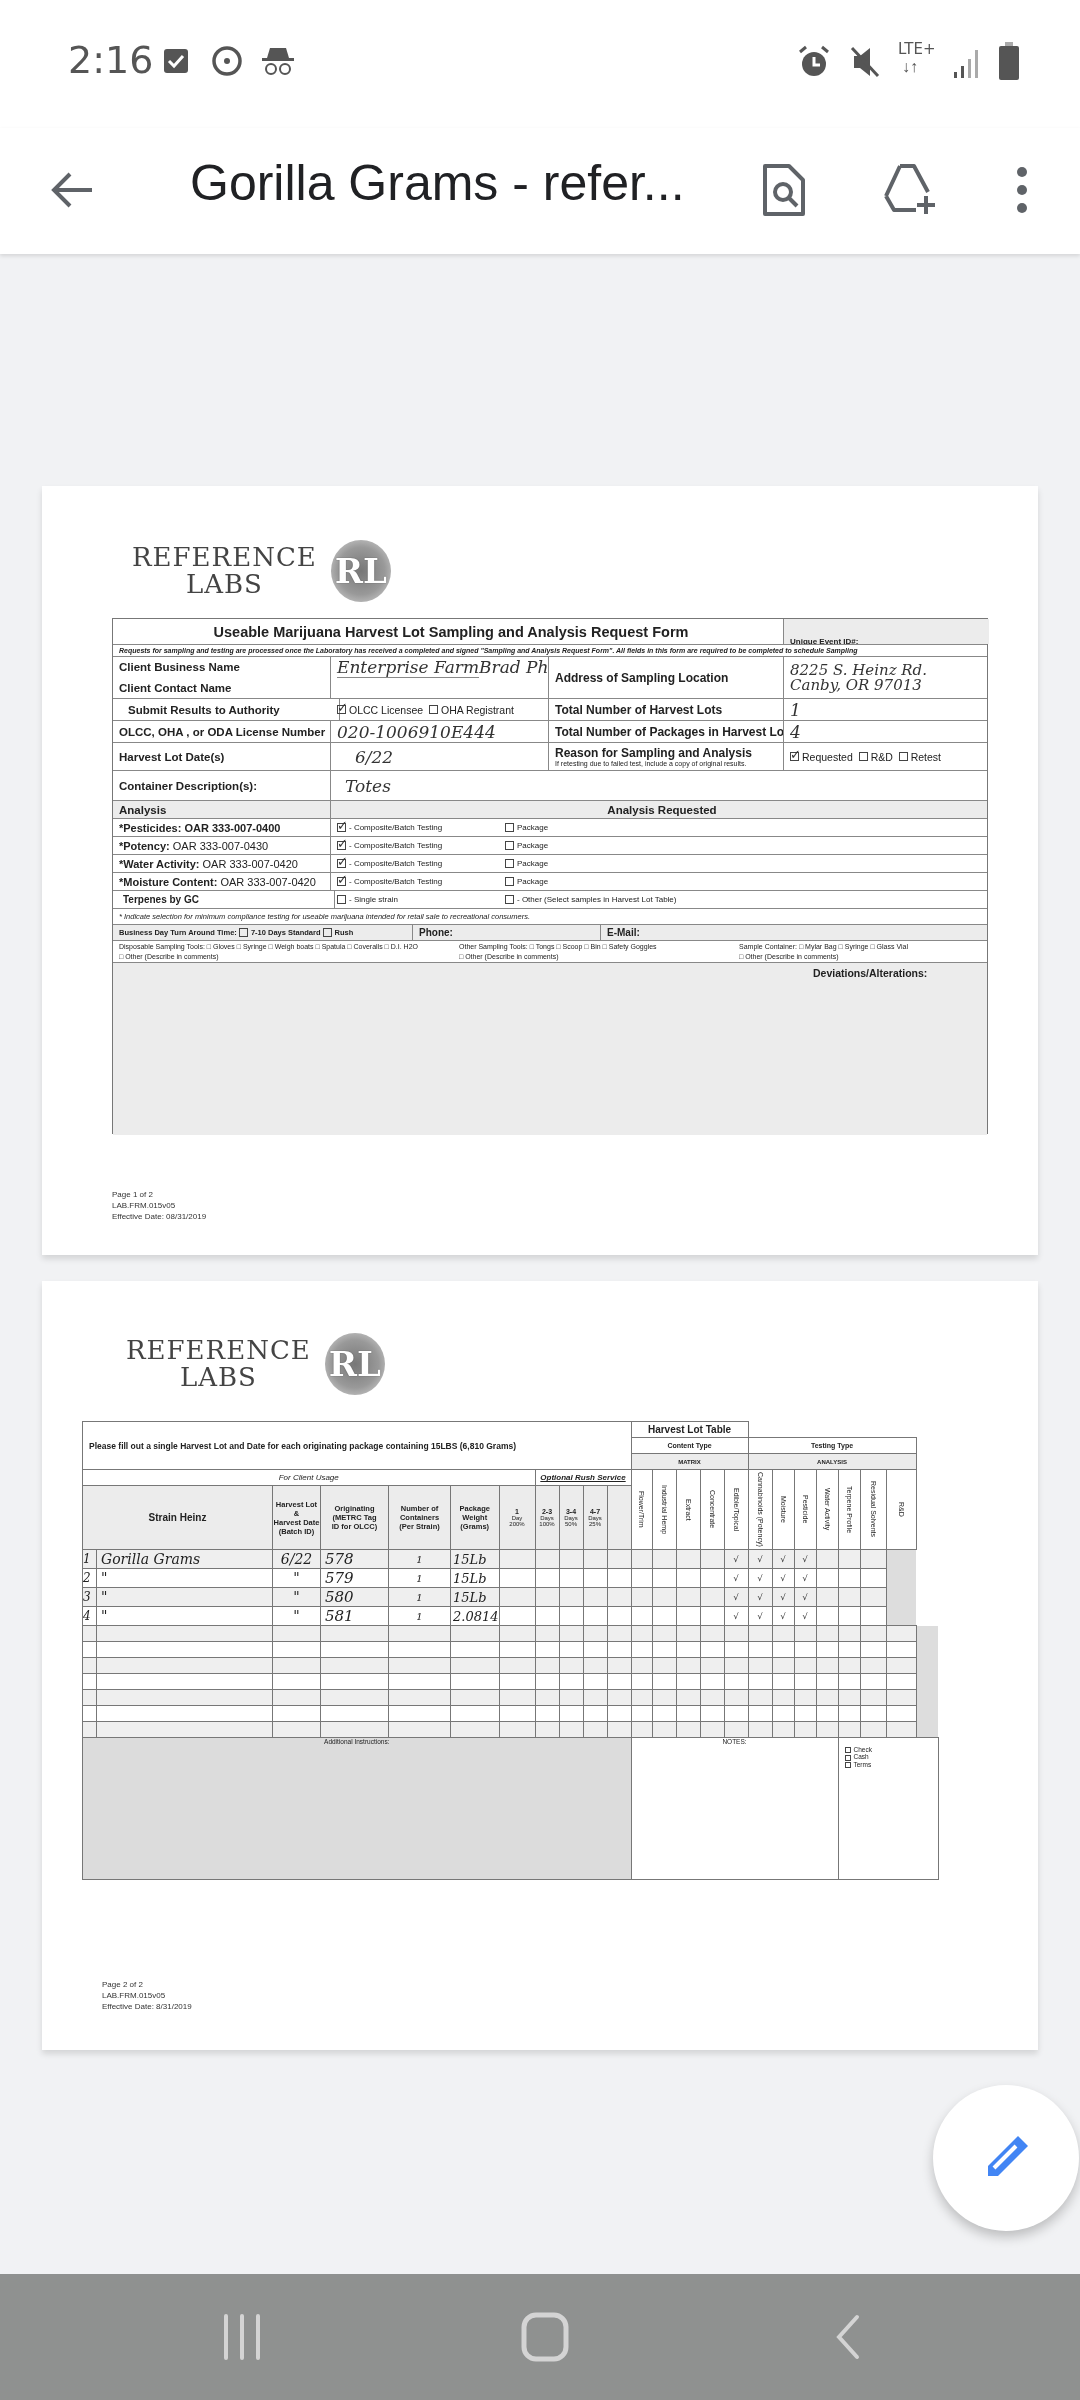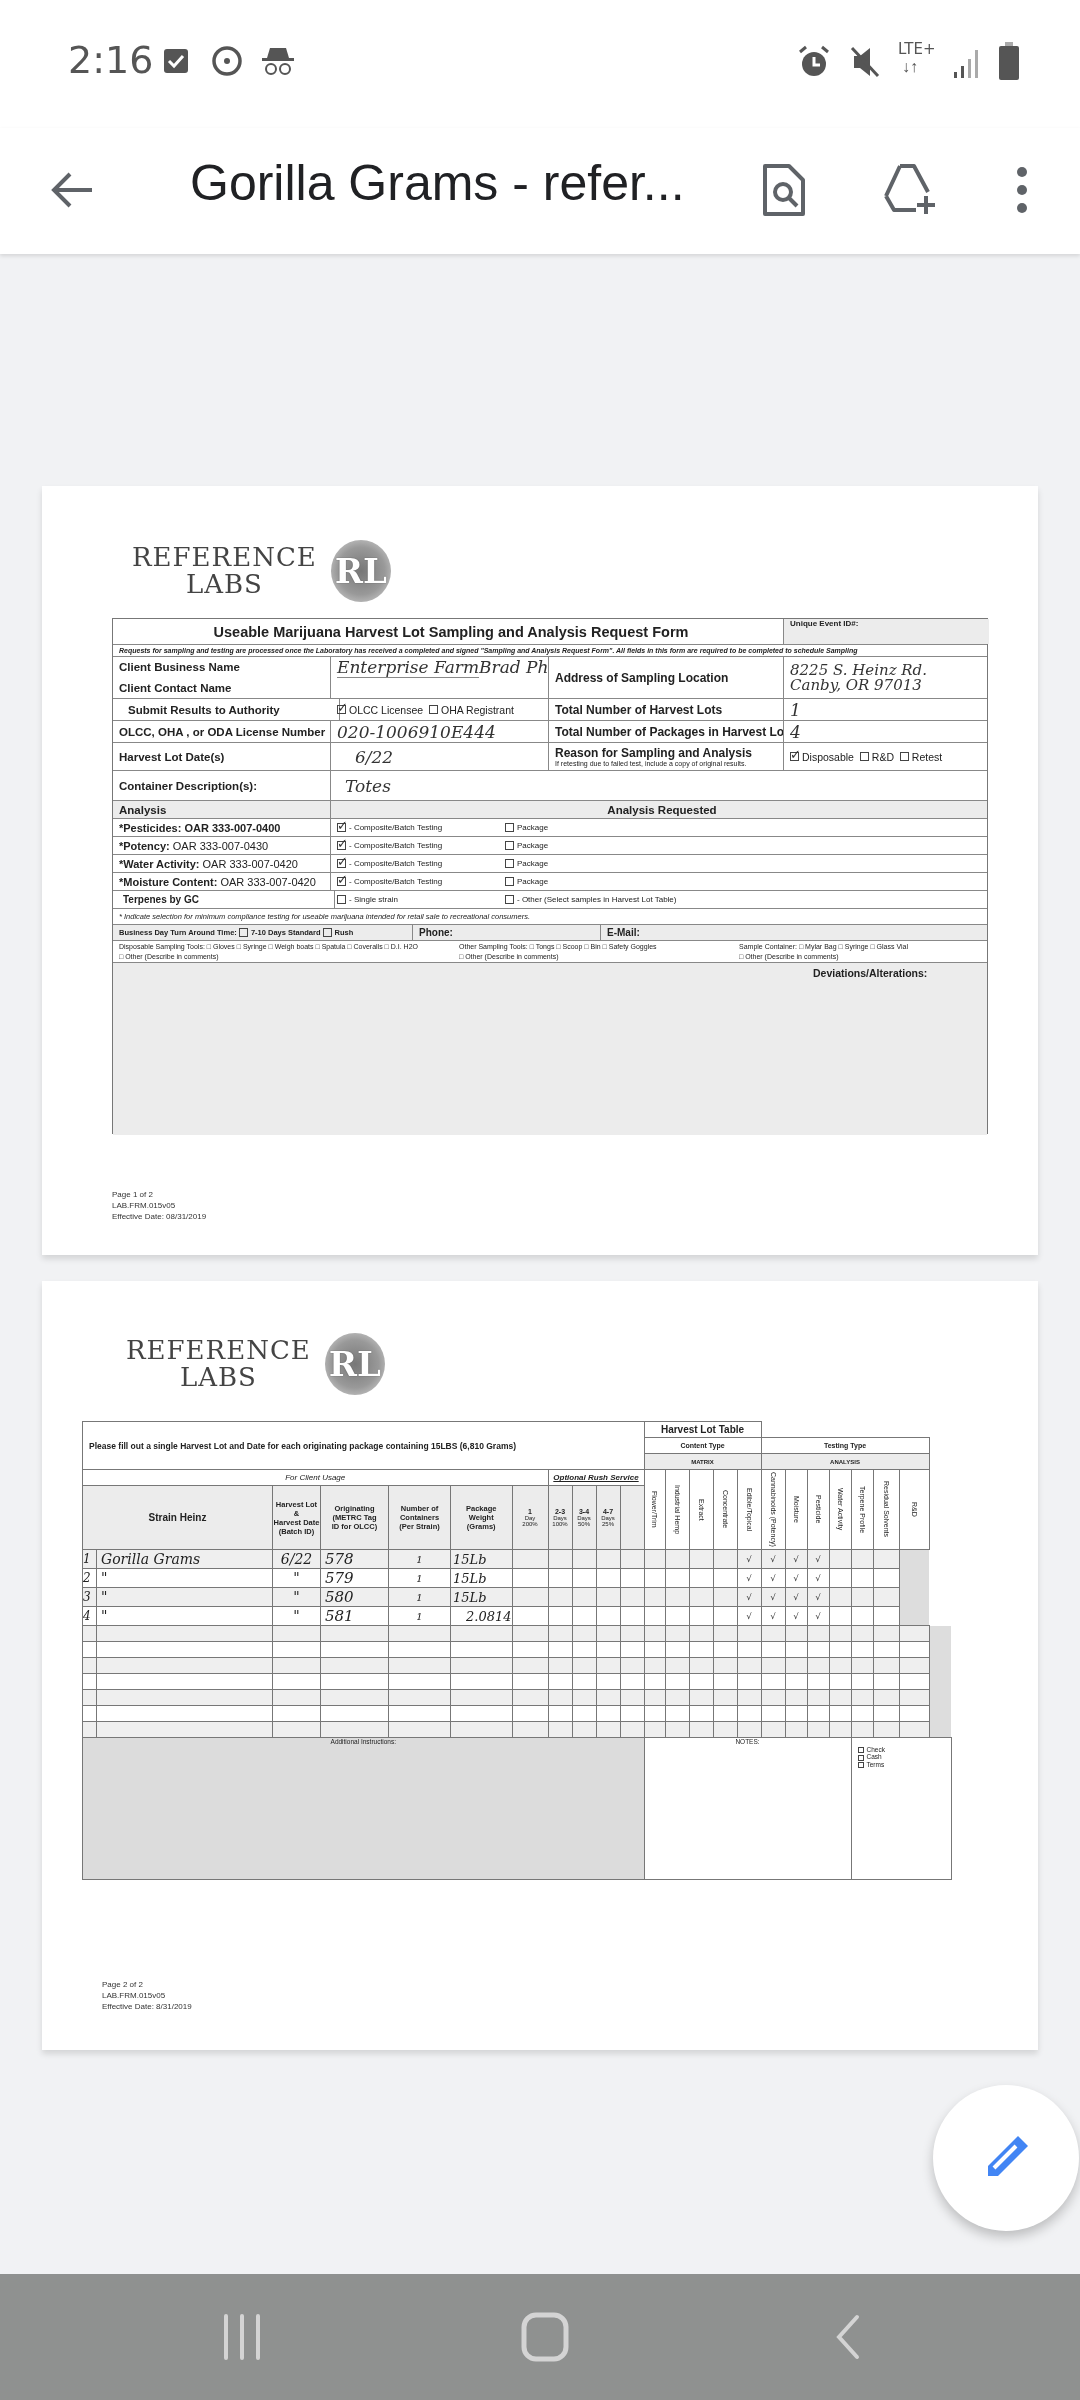--- a/index.html
+++ b/index.html
@@ -136,21 +136,21 @@
       <div class="logo-text">
         <div>REFERENCE</div>
         <div>LABS</div>
       </div>
       <div class="logo-badge">RL</div>
     </div>
 
     <div class="form" style="left:70px;top:132px;width:876px;height:516px">
       <div class="frow" style="top:0;height:26px">
         <div class="cell" style="left:0;width:671px;justify-content:center;font-size:14.5px">Useable Marijuana Harvest Lot Sampling and Analysis Request Form</div>
-        <div class="cell nob grey" style="left:671px;width:205px;align-items:flex-start;padding-top:0;font-size:8px">Unique Event ID#:</div>
+        <div class="cell nob grey" style="left:671px;width:205px;align-items:flex-start;padding-top:18px;font-size:8px">Unique Event ID#:</div>
       </div>
       <div class="frow" style="top:26px;height:12px">
         <div class="cell nob" style="left:0;right:0;font-size:7px;font-style:italic">Requests for sampling and testing are processed once the Laboratory has received a completed and signed "Sampling and Analysis Request Form". All fields in this form are required to be completed to schedule Sampling</div>
       </div>
 
       <div class="frow" style="top:38px;height:42px">
         <div class="cell" style="left:0;width:218px;flex-direction:column;align-items:flex-start;justify-content:space-around">
           <span>Client Business Name</span>
           <span>Client Contact Name</span>
         </div>
@@ -180,21 +180,21 @@
         <div class="cell nob hand" style="left:671px;width:205px">4</div>
       </div>
       <div class="frow" style="top:124px;height:28px">
         <div class="cell" style="left:0;width:218px">Harvest Lot Date(s)</div>
         <div class="cell hand" style="left:218px;width:218px;padding-left:24px">6/22</div>
         <div class="cell" style="left:436px;width:235px;flex-direction:column;align-items:flex-start;justify-content:center;font-size:12px">
           <span>Reason for Sampling and Analysis</span>
           <span class="xsmall">If retesting due to failed test, include a copy of original results.</span>
         </div>
         <div class="cell nob" style="left:671px;width:205px;font-weight:normal;font-size:10.5px">
-          <span class="box checked"></span><span>Disposable</span>&nbsp;&nbsp;
+          <span class="box checked"></span><span>Requested</span>&nbsp;&nbsp;
           <span class="box"></span><span>R&amp;D</span>&nbsp;&nbsp;
           <span class="box"></span><span>Retest</span>
         </div>
       </div>
       <div class="frow" style="top:152px;height:30px">
         <div class="cell" style="left:0;width:218px">Container Description(s):</div>
         <div class="cell nob hand" style="left:218px;right:0;padding-left:14px">Totes</div>
       </div>
       <div class="frow grey" style="top:182px;height:18px">
         <div class="cell" style="left:0;width:218px">Analysis</div>
@@ -507,21 +507,21 @@
               <td class="ck"></td>
               <td class="ck"></td>
               <td class="grey" style="background:#ddd;border:none"></td>
             </tr>
             <tr style="background:#fff">
               <td class="hand" style="font-size:12px;text-align:left">4</td>
               <td class="hand" style="font-size:14px;text-align:left;padding-left:4px">"</td>
               <td class="hand" style="font-size:14px">"</td>
               <td class="hand" style="font-size:15px;text-align:left;padding-left:4px">581</td>
               <td class="hand" style="font-size:10px">1</td>
-              <td class="hand" style="font-size:13px;text-align:left;padding-left:15px">2.0814</td>
+              <td class="hand" style="font-size:13px;text-align:left;padding-left:2px">2.0814</td>
               <td></td>
               <td></td>
               <td></td>
               <td></td>
               <td></td>
               <td></td>
               <td></td>
               <td></td>
               <td></td>
               <td class="ck">√</td>

